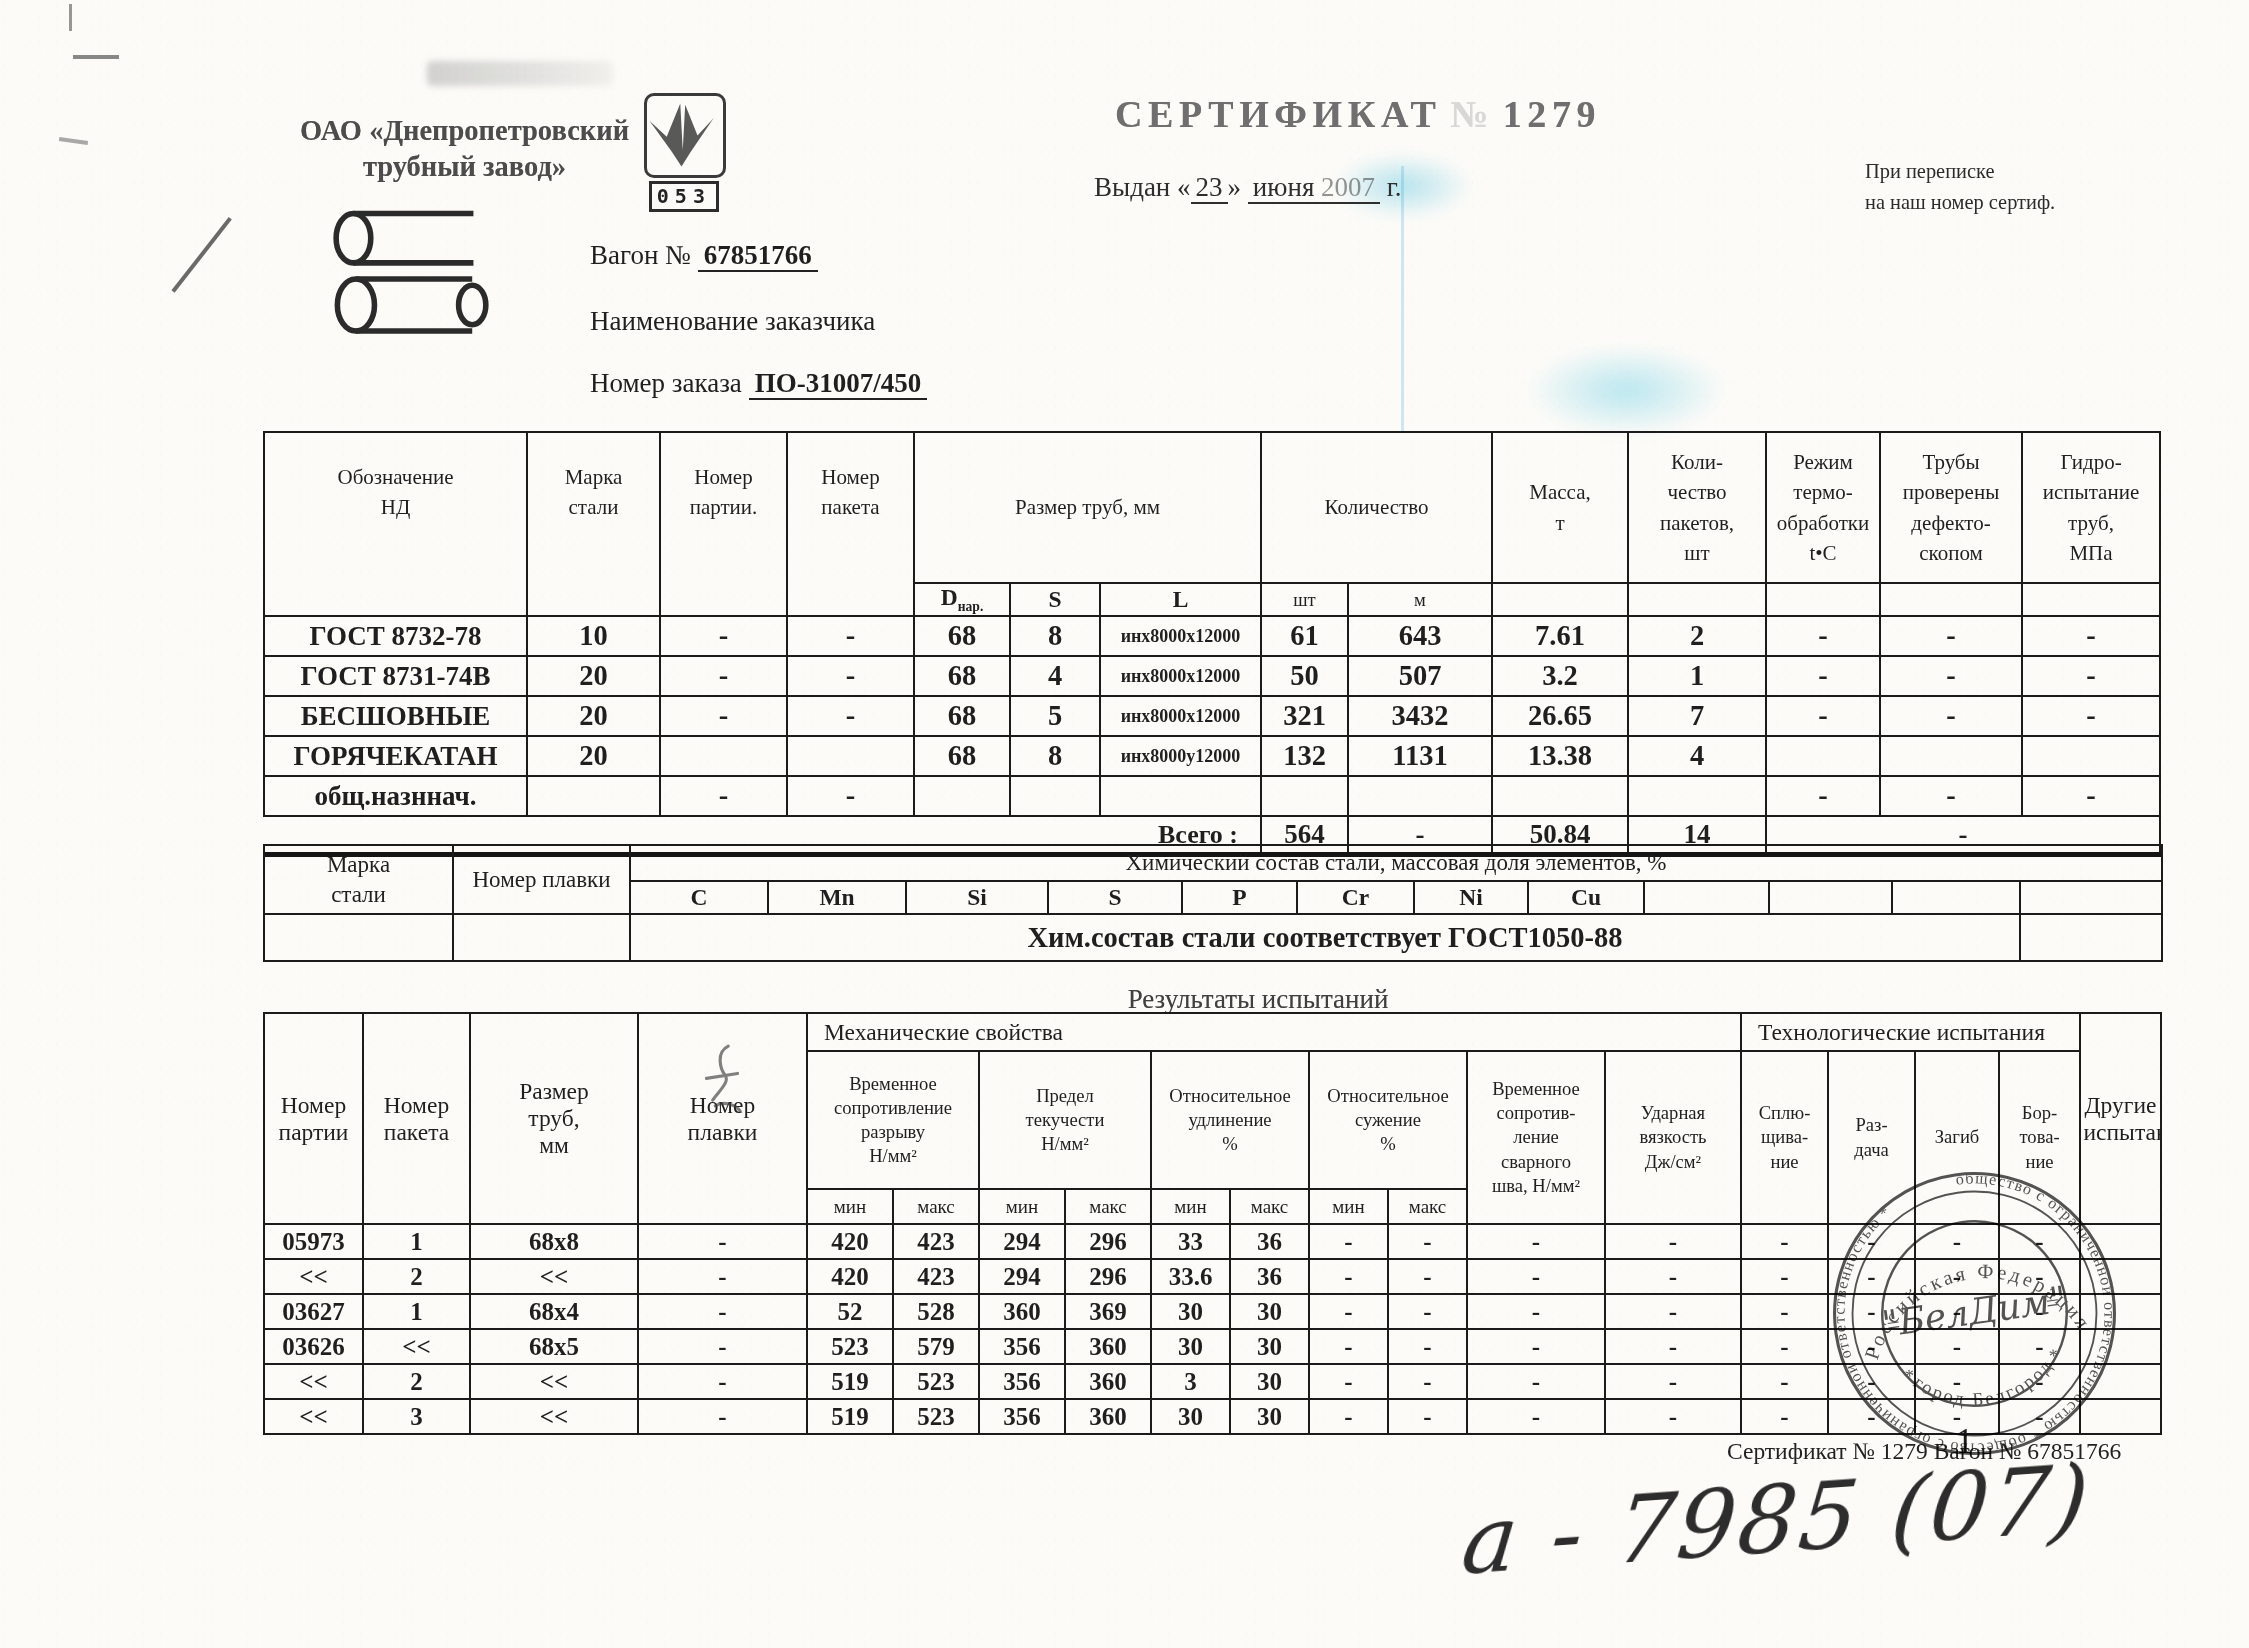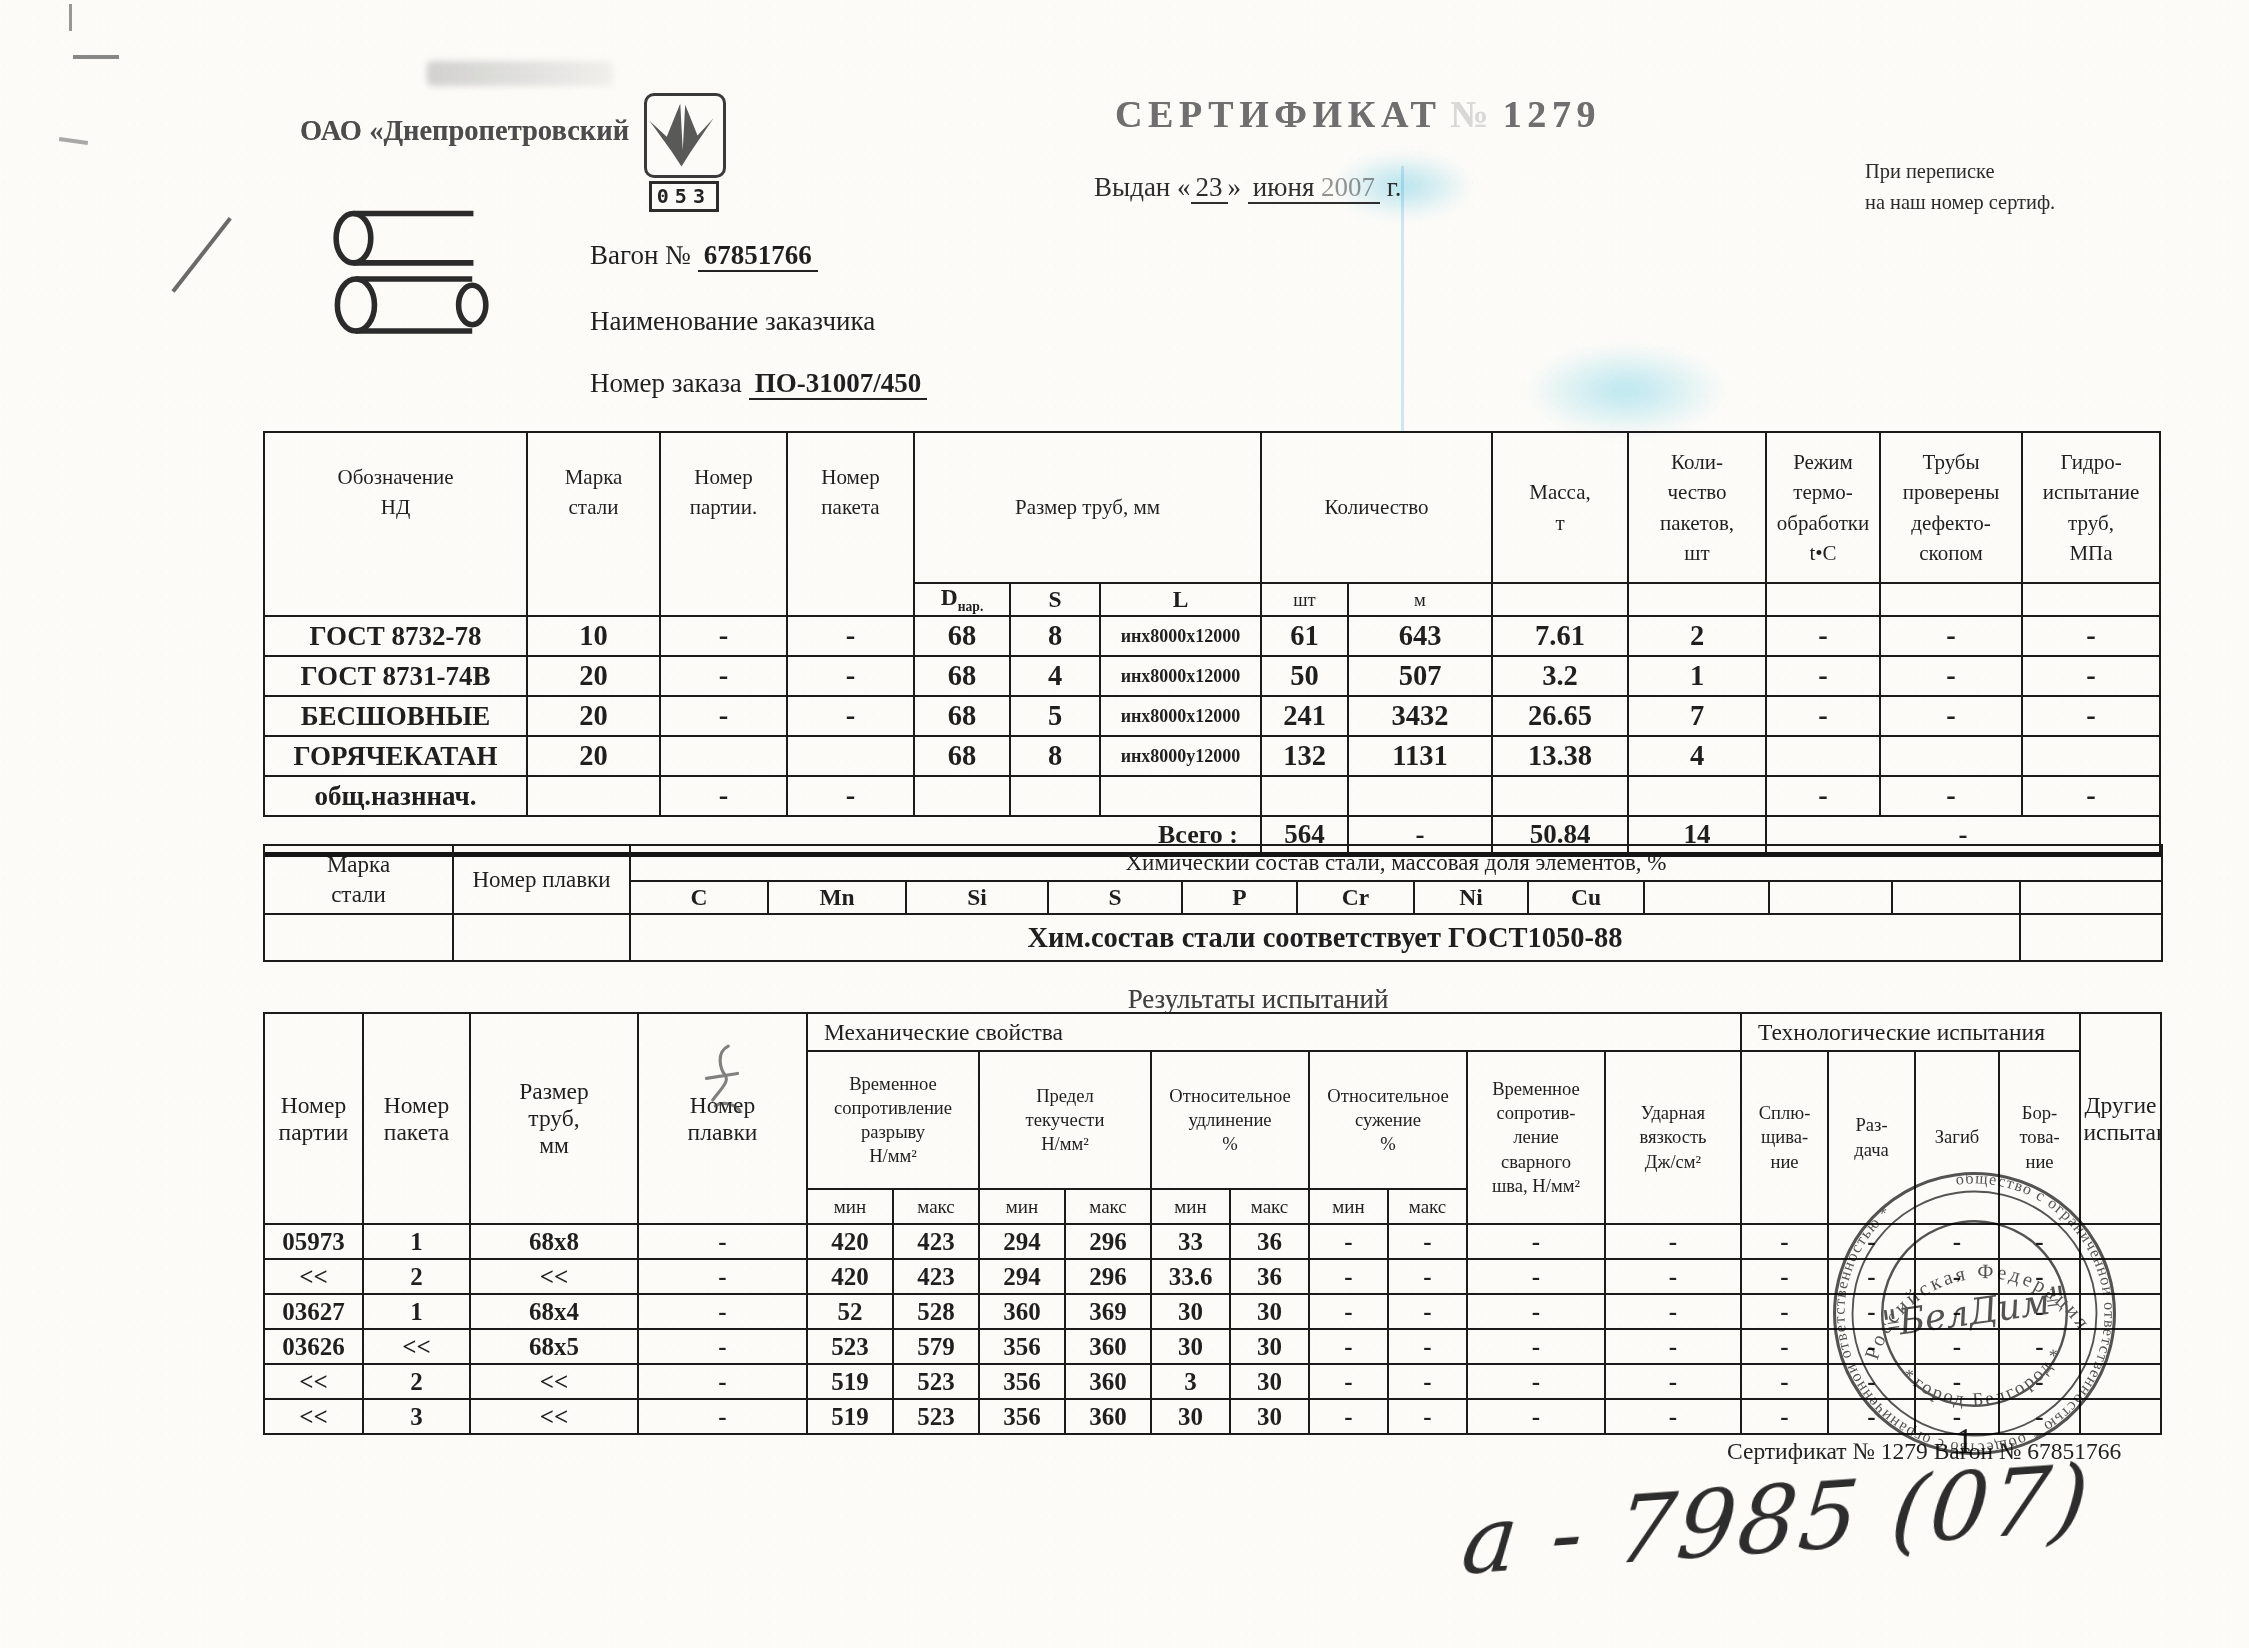--- a/index.html
+++ b/index.html
@@ -85,20 +85,21 @@
   <div class="abs a-h" style="left:69px;top:3.7px;width:3.1px;height:27px;opacity:.6;"></div>
   <div class="abs a-h" style="left:59px;top:139px;width:28.5px;height:3.7px;opacity:.5;transform:rotate(8deg);"></div>
   <div class="abs a-h" style="left:155px;top:253px;width:93px;height:3.7px;background:#3a3a3a;opacity:.75;transform:rotate(-52deg);"></div>
   <div class="abs" style="left:427px;top:61px;width:186px;height:25px;background:linear-gradient(90deg,rgba(110,110,110,.3),rgba(110,110,110,.08));filter:blur(3.1px);border-radius:5px;"></div>
   <div class="abs cyan" style="left:1332px;top:152px;width:142px;height:68px;background:radial-gradient(ellipse,rgba(0,165,210,.28),transparent 70%);"></div>
   <div class="abs cyan" style="left:1524px;top:344px;width:204px;height:93px;background:radial-gradient(ellipse,rgba(0,175,215,.26),transparent 70%);"></div>
   <div class="abs" style="left:1401px;top:166px;width:2.5px;height:266px;background:rgba(0,140,210,.18);filter:blur(0.6px);"></div>
 
   <div class="abs org ink">
     <div>ОАО «Днепропетровский</div>
+    <div>трубный завод»</div>
   </div>
 
   <div class="abs shield">
     <svg width="69" height="73" viewBox="0 0 112 118">
       <path d="M4 40 L32 66 L54 12 L58 88 L62 14 L82 64 L108 36 L70 92 L56 114 L40 90 Z" fill="#3c3c3c" opacity="0.85"></path>
     </svg>
   </div>
   <div class="abs badge053">053</div>
 
   <div class="abs title ink">
@@ -236,21 +237,21 @@
           <td>-</td>
         </tr>
         <tr>
           <td class="gost">БЕСШОВНЫЕ</td>
           <td>20</td>
           <td>-</td>
           <td>-</td>
           <td>68</td>
           <td>5</td>
           <td class="small-l">инх8000х12000</td>
-          <td>241</td>
+          <td>321</td>
           <td>3432</td>
           <td>26.65</td>
           <td>7</td>
           <td>-</td>
           <td>-</td>
           <td>-</td>
         </tr>
         <tr>
           <td class="gost">ГОРЯЧЕКАТАН</td>
           <td>20</td>

